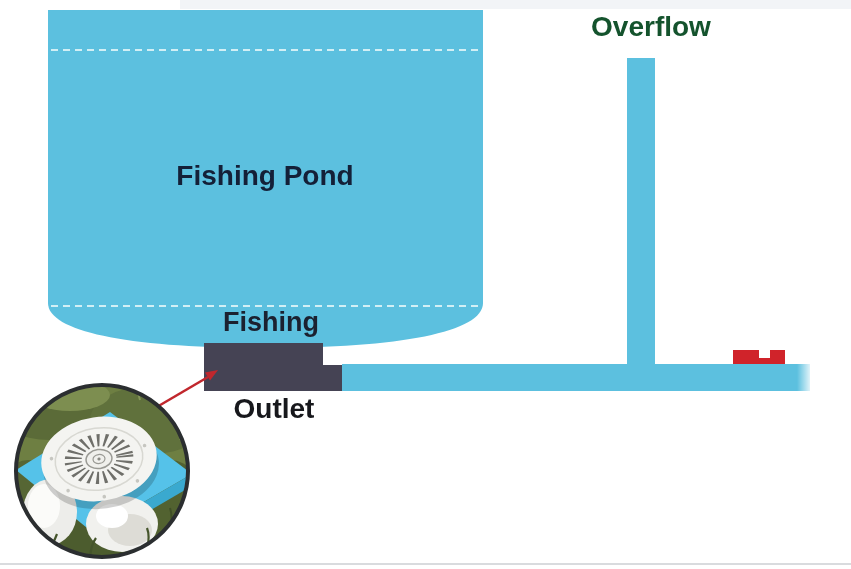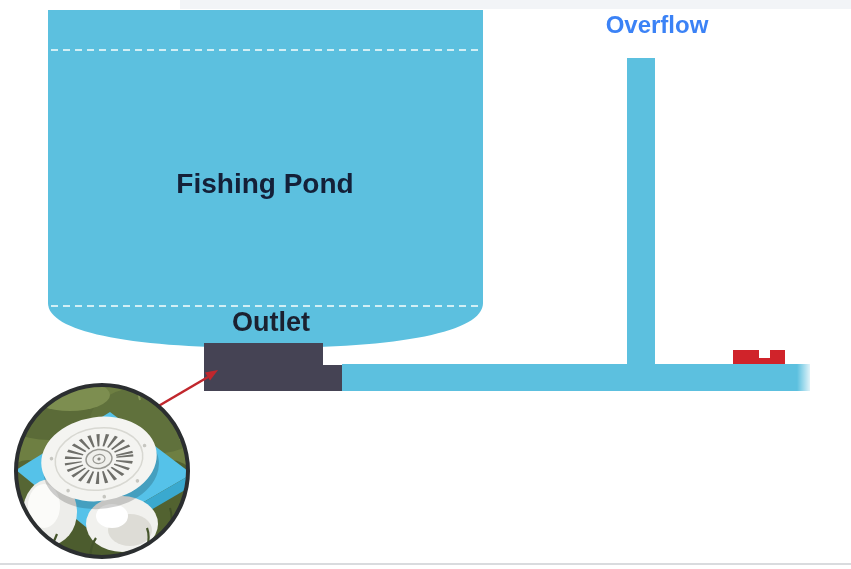--- a/index.html
+++ b/index.html
@@ -23,22 +23,22 @@
   }
   svg.scene { position: absolute; left: 0; top: 0; }
   .label {
     position: absolute;
     transform: translateX(-50%);
     white-space: nowrap;
     font-weight: 700;
     line-height: 1.05;
     color: #1a1c24;
   }
-  .label-pond     { left: 265px; top: 161px; font-size: 28px; color: #142038; margin-top: 8px; }
-  .label-overflow { left: 651px; top: 12px;  font-size: 24px; color: #3b82f6; margin-left: 6px; }
+  .label-pond     { left: 265px; top: 161px; font-size: 28px; color: #142038; }
+  .label-overflow { left: 651px; top: 12px;  font-size: 28px; color: #14532d; }
   .label-bottom   { left: 271px; top: 308px; font-size: 27px; color: #1b2130; }
   .label-outlet   { left: 274px; top: 394px; font-size: 28px; color: #17181c; }
   .label-blowdown { left: 742px; top: 415px; font-size: 27px; color: #17181c; }
 </style>
 </head>
 <body>
 
 <div class="stage">
 
   <div class="top-strip"></div>
@@ -120,16 +120,17 @@
         </g>
 
         <path d="M30,556 q10,-18 6,-30 M45,560 q8,-16 12,-26 M90,562 q0,-16 6,-24 M145,556 q6,-18 2,-28" stroke="#44542a" stroke-width="2.2" fill="none"></path>
       </g>
       <circle cx="102" cy="471" r="86" fill="none" stroke="#2b2e30" stroke-width="4"></circle>
     </g>
   </svg>
 
   <div class="label label-pond">Fishing Pond</div>
   <div class="label label-overflow">Overflow</div>
-  <div class="label label-bottom">Outlet</div>
+  <div class="label label-bottom">Fishing</div>
+  <div class="label label-outlet">Outlet</div>
 
   <div class="bottom-rule"></div>
 </div>
 
 </body></html>

